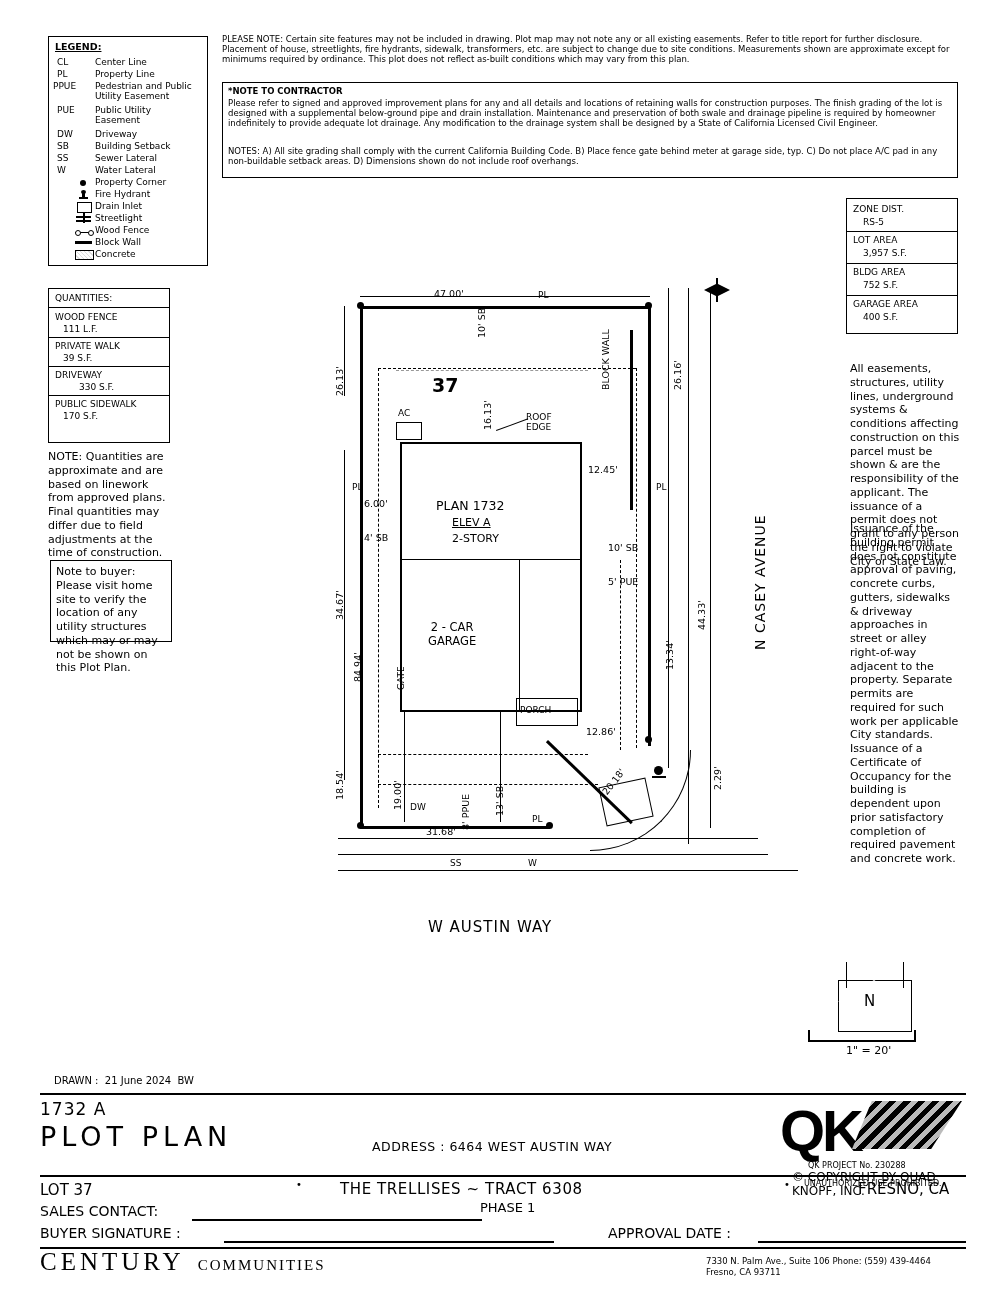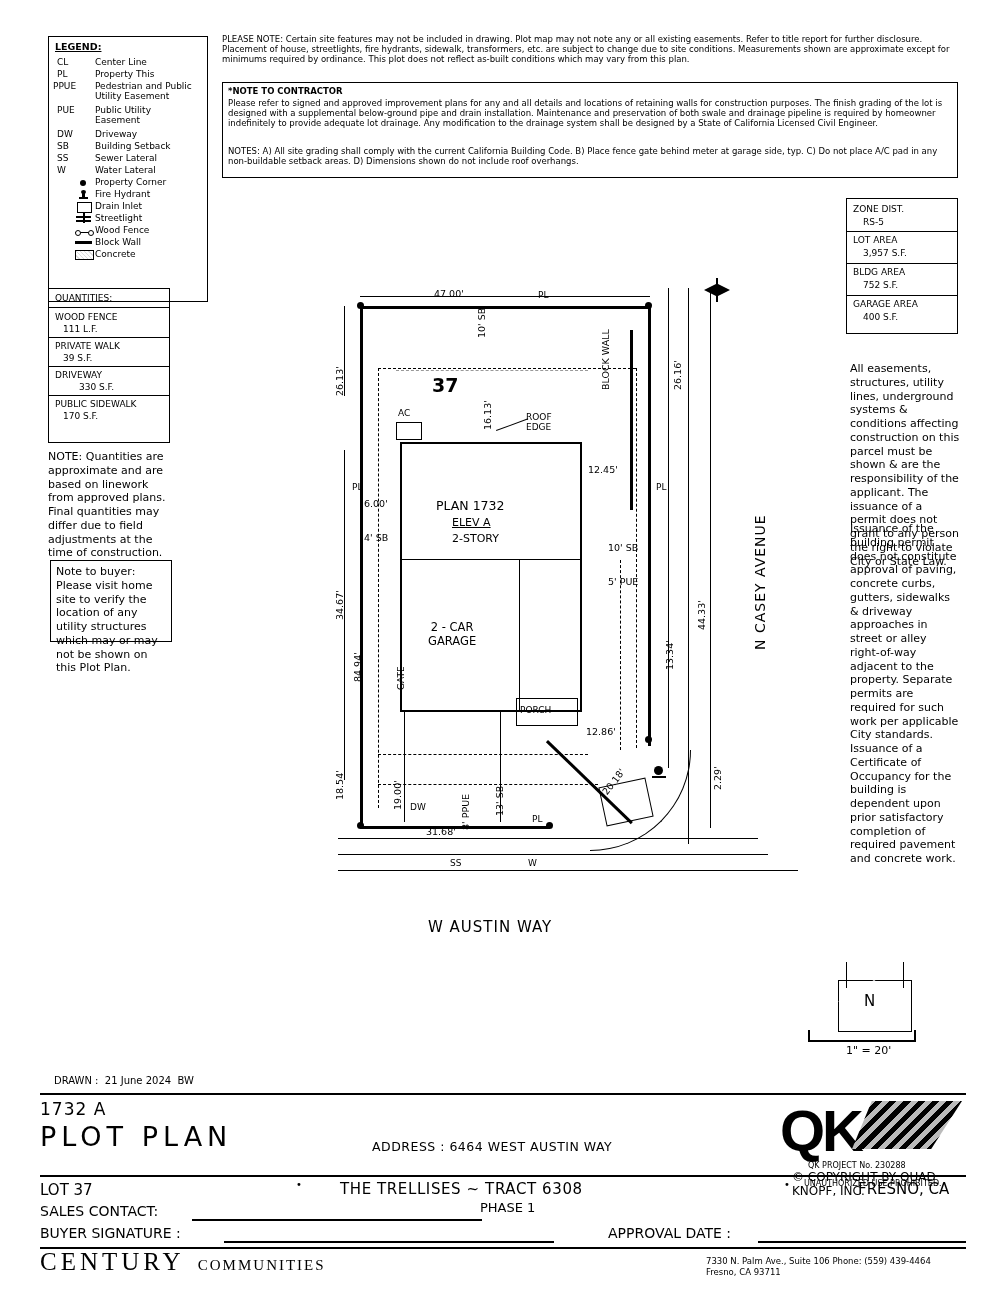--- a/index.html
+++ b/index.html
@@ -6,21 +6,21 @@
   body{width:1006px;height:1296px;font-family:"DejaVu Sans",sans-serif;color:#000;}
   #sheet{position:relative;width:1006px;height:1296px;overflow:hidden;background:#fff;}
   .bx{position:absolute;box-sizing:border-box;}
   .brd{border:1.5px solid #000;}
   .t{position:absolute;font-size:10px;line-height:1.18;white-space:pre;}
   .ts{position:absolute;font-size:9px;line-height:1.15;white-space:pre;}
   .tn{position:absolute;font-size:8.5px;line-height:1.2;}
   .rot{transform-origin:0 0;}
   .ln{position:absolute;background:#000;}
   
-  #legend{left:48px;top:36px;width:160px;height:266px;}
+  #legend{left:48px;top:36px;width:160px;height:230px;}
   #legend .hd{position:absolute;left:6px;top:4px;font-size:9.5px;font-weight:bold;text-decoration:underline;}
   .lgrow{position:absolute;font-size:9px;white-space:pre;}
   
   #note-top{left:222px;top:34px;width:736px;height:46px;}
   #note-contractor{left:222px;top:82px;width:736px;height:96px;}
   
   #qty{left:48px;top:288px;width:122px;height:155px;}
   .qcell{position:absolute;left:0;width:100%;border-bottom:1.2px solid #000;box-sizing:border-box;}
   
   #zone{left:846px;top:198px;width:112px;height:136px;}
@@ -48,21 +48,21 @@
 
 <div id="sheet">
 
   <div class="bx brd" id="legend">
     <div class="hd">LEGEND:</div>
 
     <div class="lgrow" style="left:8px;top:20px;">CL</div>
     <div class="lgrow" style="left:46px;top:20px;">Center Line</div>
 
     <div class="lgrow" style="left:8px;top:32px;">PL</div>
-    <div class="lgrow" style="left:46px;top:32px;">Property This</div>
+    <div class="lgrow" style="left:46px;top:32px;">Property Line</div>
 
     <div class="lgrow" style="left:4px;top:44px;">PPUE</div>
     <div class="lgrow" style="left:46px;top:44px;">Pedestrian and Public
 Utility Easement</div>
 
     <div class="lgrow" style="left:8px;top:68px;">PUE</div>
     <div class="lgrow" style="left:46px;top:68px;">Public Utility
 Easement</div>
 
     <div class="lgrow" style="left:8px;top:92px;">DW</div>

